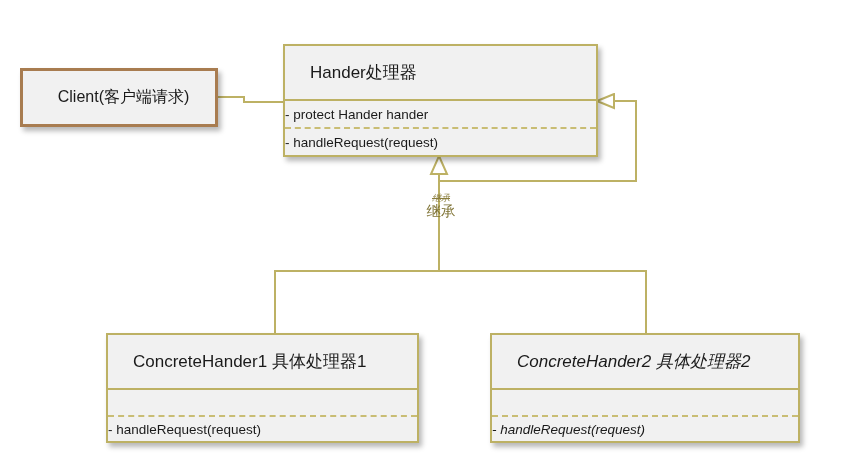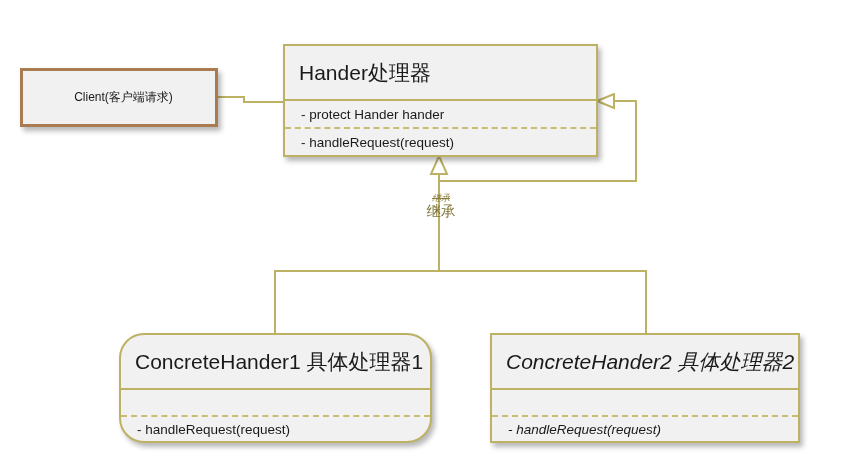--- a/index.html
+++ b/index.html
@@ -21,49 +21,49 @@
     position: absolute;
     box-sizing: border-box;
     background: #f1f1f1;
     border: 2px solid #bdb164;
     box-shadow: 3px 4px 5px rgba(0,0,0,0.28);
     color: #1a1a1a;
   }
   .box .title {
     display: flex;
     align-items: center;
-    padding-left: 14px;
-    font-size: 21px;
+    padding-left: 25px;
+    font-size: 17px;
     color: #1a1a1a;
     white-space: nowrap;
   }
   .box .sep     { border-top: 2px solid #bdb164; height: 0; }
   .box .sep.dashed { border-top: 2px dashed #c9bd74; }
   .box .row {
     display: flex;
     align-items: center;
-    padding-left: 16px;
+    padding-left: 0;
     font-size: 13.5px;
     color: #1a1a1a;
     white-space: nowrap;
   }
 
   #client-box {
     left: 20px; top: 68px; width: 198px; height: 59px;
     border: 3px solid #a87c50;
     display: flex; align-items: center; justify-content: center;
-    font-size: 12px;
+    font-size: 16px;
     padding-left: 9px;
   }
 
   #handler-box { left: 283px; top: 44px; width: 315px; height: 113px; }
   #handler-box .title { height: 53px; }
   #handler-box .row   { height: 26px; }
 
-  #concrete1-box { left: 119px; top: 333px; width: 313px; height: 110px; border-radius: 25px; }
+  #concrete1-box { left: 106px; top: 333px; width: 313px; height: 110px; }
   #concrete2-box { left: 490px; top: 333px; width: 310px; height: 110px; font-style: italic; }
   .concrete .title { height: 53px; }
   .concrete .attr  { height: 24px; }
   .concrete .row   { height: 25px; }
 
   
   .line {
     position: absolute;
     background: #bdb164;
   }

